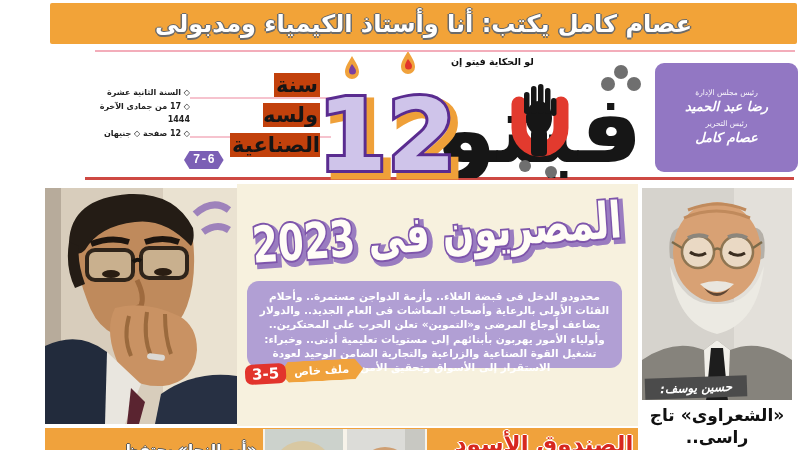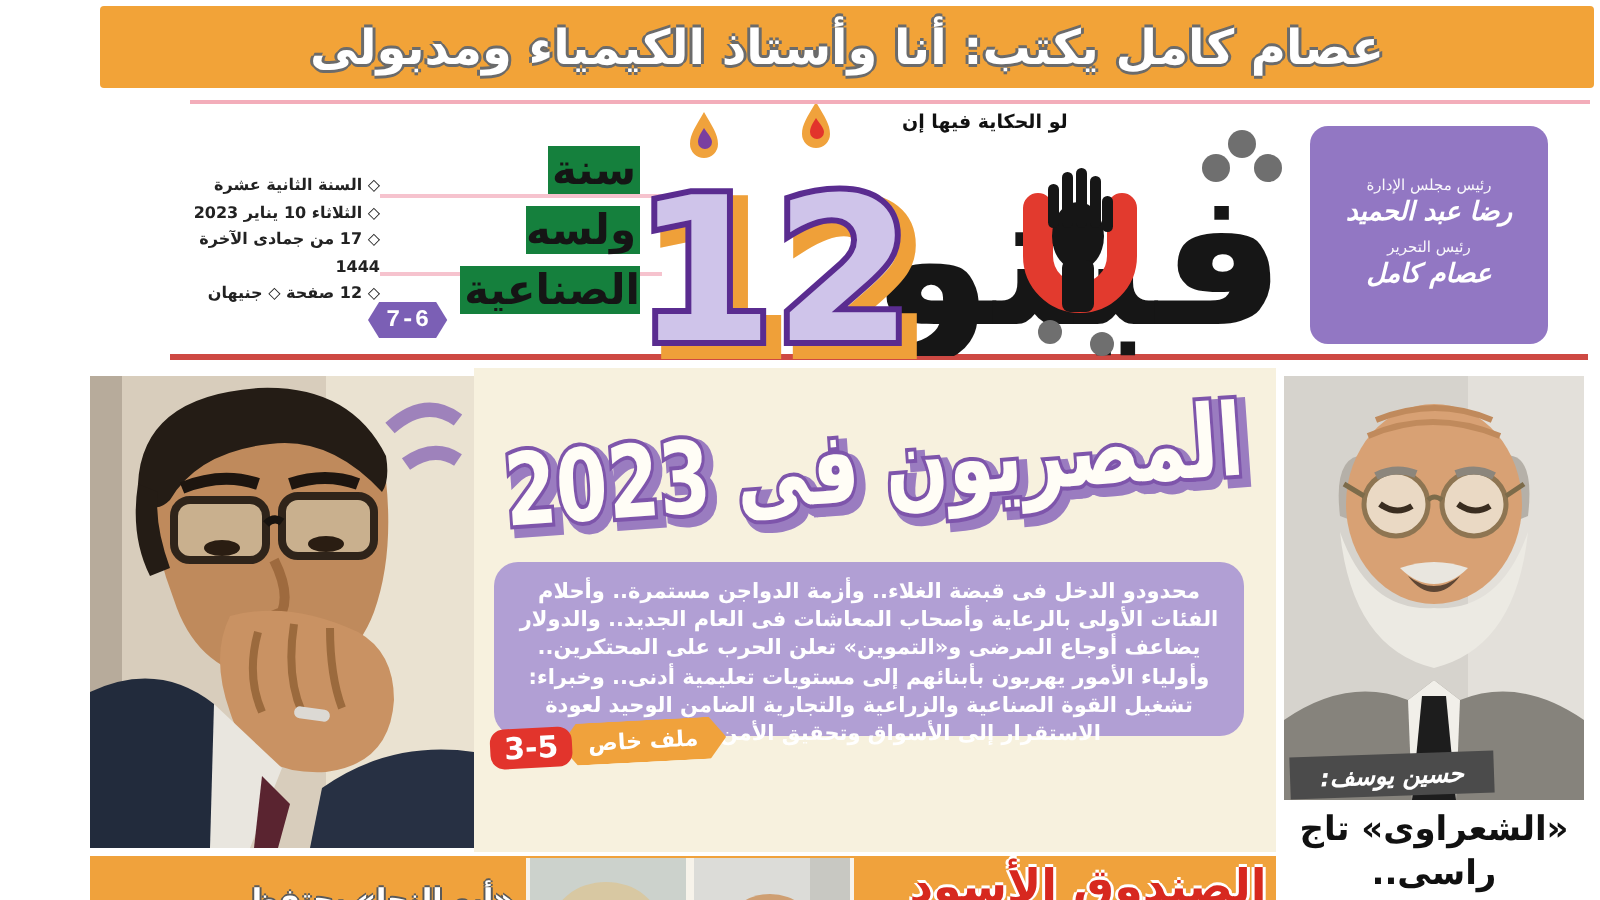--- a/index.html
+++ b/index.html
@@ -18,35 +18,35 @@
   .red-line{position:absolute;left:85px;top:177px;width:709px;height:3px;background:#CE4943;}
 
   
   .issue-info{position:absolute;left:82px;top:86px;width:108px;direction:rtl;
               font-size:8px;font-weight:bold;color:#222;line-height:13.5px;z-index:2;}
   .issue-info div{background:#fff;}
 
   
   .anniv{position:absolute;left:190px;top:70px;width:130px;direction:rtl;text-align:right;
          font-size:21px;line-height:30px;font-weight:bold;color:#151515;z-index:2;}
-  .anniv span{background:#15803d;padding:0 2px;text-align:center;}
+  .anniv span{background:#c2410c;padding:0 2px;text-align:center;}
   .badge-hex{display:inline-block;background:#7B5FB5;color:#fff;font-weight:bold;font-size:12px;
      padding:2px 9px;clip-path:polygon(14% 0,86% 0,100% 50%,86% 100%,14% 100%,0 50%);direction:ltr;font-family:Liberation Mono, monospace;}
   .anniv-badge{position:absolute;left:184px;top:151px;z-index:3;}
 
   
   .candles{position:absolute;left:303px;top:52px;width:158px;height:128px;z-index:3;}
 
   
   .logo-wrap{position:absolute;left:425px;top:54px;width:228px;height:126px;z-index:2;}
   .logo-slogan{position:absolute;left:26px;top:2px;direction:rtl;font-size:9.5px;font-weight:bold;color:#111;}
   .logo-svg{position:absolute;left:0;top:8px;}
 
   
-  .editors{position:absolute;left:655px;top:63px;width:119px;height:109px;background:#9277C3;
+  .editors{position:absolute;left:655px;top:63px;width:143px;height:109px;background:#9277C3;
            border-radius:9px;color:#fff;direction:rtl;text-align:center;display:flex;
            flex-direction:column;justify-content:center;gap:2px;z-index:2;}
   .editors .role{font-size:7.5px;opacity:.95;}
   .editors .name{font-size:13px;font-weight:bold;margin-bottom:3px;font-style:italic;}
 
   
   .cream-panel{position:absolute;left:237px;top:184px;width:401px;height:242px;background:#F7F1DE;}
   .main-photo{position:absolute;left:45px;top:188px;width:192px;height:236px;}
   .headline-svg{position:absolute;left:238px;top:186px;width:398px;height:96px;overflow:visible;}
 
@@ -87,21 +87,20 @@
 
   <div class="top-banner">
     <span>عصام كامل يكتب: أنا وأستاذ الكيمياء ومدبولى</span>
   </div>
   <div class="pink-line"></div>
   <div class="thin-line-a"></div>
   <div class="thin-line-b"></div>
 
   <div class="issue-info">
     <div>◇ السنة الثانية عشرة</div>
-    <div>◇ الثلاثاء 10 يناير 2023</div>
     <div>◇ 17 من جمادى الآخرة 1444</div>
     <div>◇ 12 صفحة ◇ جنيهان</div>
   </div>
 
   <div class="anniv">
     <span>سنة</span><br>
     <span>ولسه الصناعية</span><br>
   </div>
   <div class="anniv-badge badge-hex">7-6</div>
 
@@ -112,21 +111,21 @@
       <path d="M7,0 C3,7 0,11 0,16 a7,7 0 0 0 14,0 C14,11 11,7 7,0 Z" fill="#F0A23C"></path>
       <path d="M7,8 C5,11 4,13 4,15 a3.5,3.5 0 0 0 7,0 C11,13 9,11 7,8 Z" fill="#7A3FA0"></path>
     </g>
     <g transform="translate(98,-1)">
       <path d="M7,0 C3,7 0,11 0,16 a7,7 0 0 0 14,0 C14,11 11,7 7,0 Z" fill="#F0A23C"></path>
       <path d="M7,8 C5,11 4,13 4,15 a3.5,3.5 0 0 0 7,0 C11,13 9,11 7,8 Z" fill="#E2342C"></path>
     </g>
   </svg>
 
   <div class="logo-wrap">
-    <div class="logo-slogan">لو الحكاية فيها إن</div>
+    <div class="logo-slogan">لو الحكاية فيتو إن</div>
     <svg class="logo-svg" width="228" height="116" viewBox="0 0 228 116">
       <text x="114" y="100" text-anchor="middle" font-size="94" font-weight="bold" fill="#161616" textLength="208" lengthAdjust="spacingAndGlyphs">فيتو</text>
       <path d="M94,42 v24 a21,21 0 0 0 42,0 v-24" stroke="#E23A2E" stroke-width="15" fill="none" stroke-linecap="round"></path>
       <g fill="#161616">
         <ellipse cx="114" cy="56" rx="13" ry="17"></ellipse>
         <rect x="99" y="30" width="5.5" height="22" rx="2.7"></rect>
         <rect x="106" y="24" width="5.5" height="28" rx="2.7"></rect>
         <rect x="113" y="22" width="5.5" height="30" rx="2.7"></rect>
         <rect x="120" y="26" width="5.5" height="26" rx="2.7"></rect>
         <rect x="126" y="36" width="5.5" height="18" rx="2.7"></rect>

